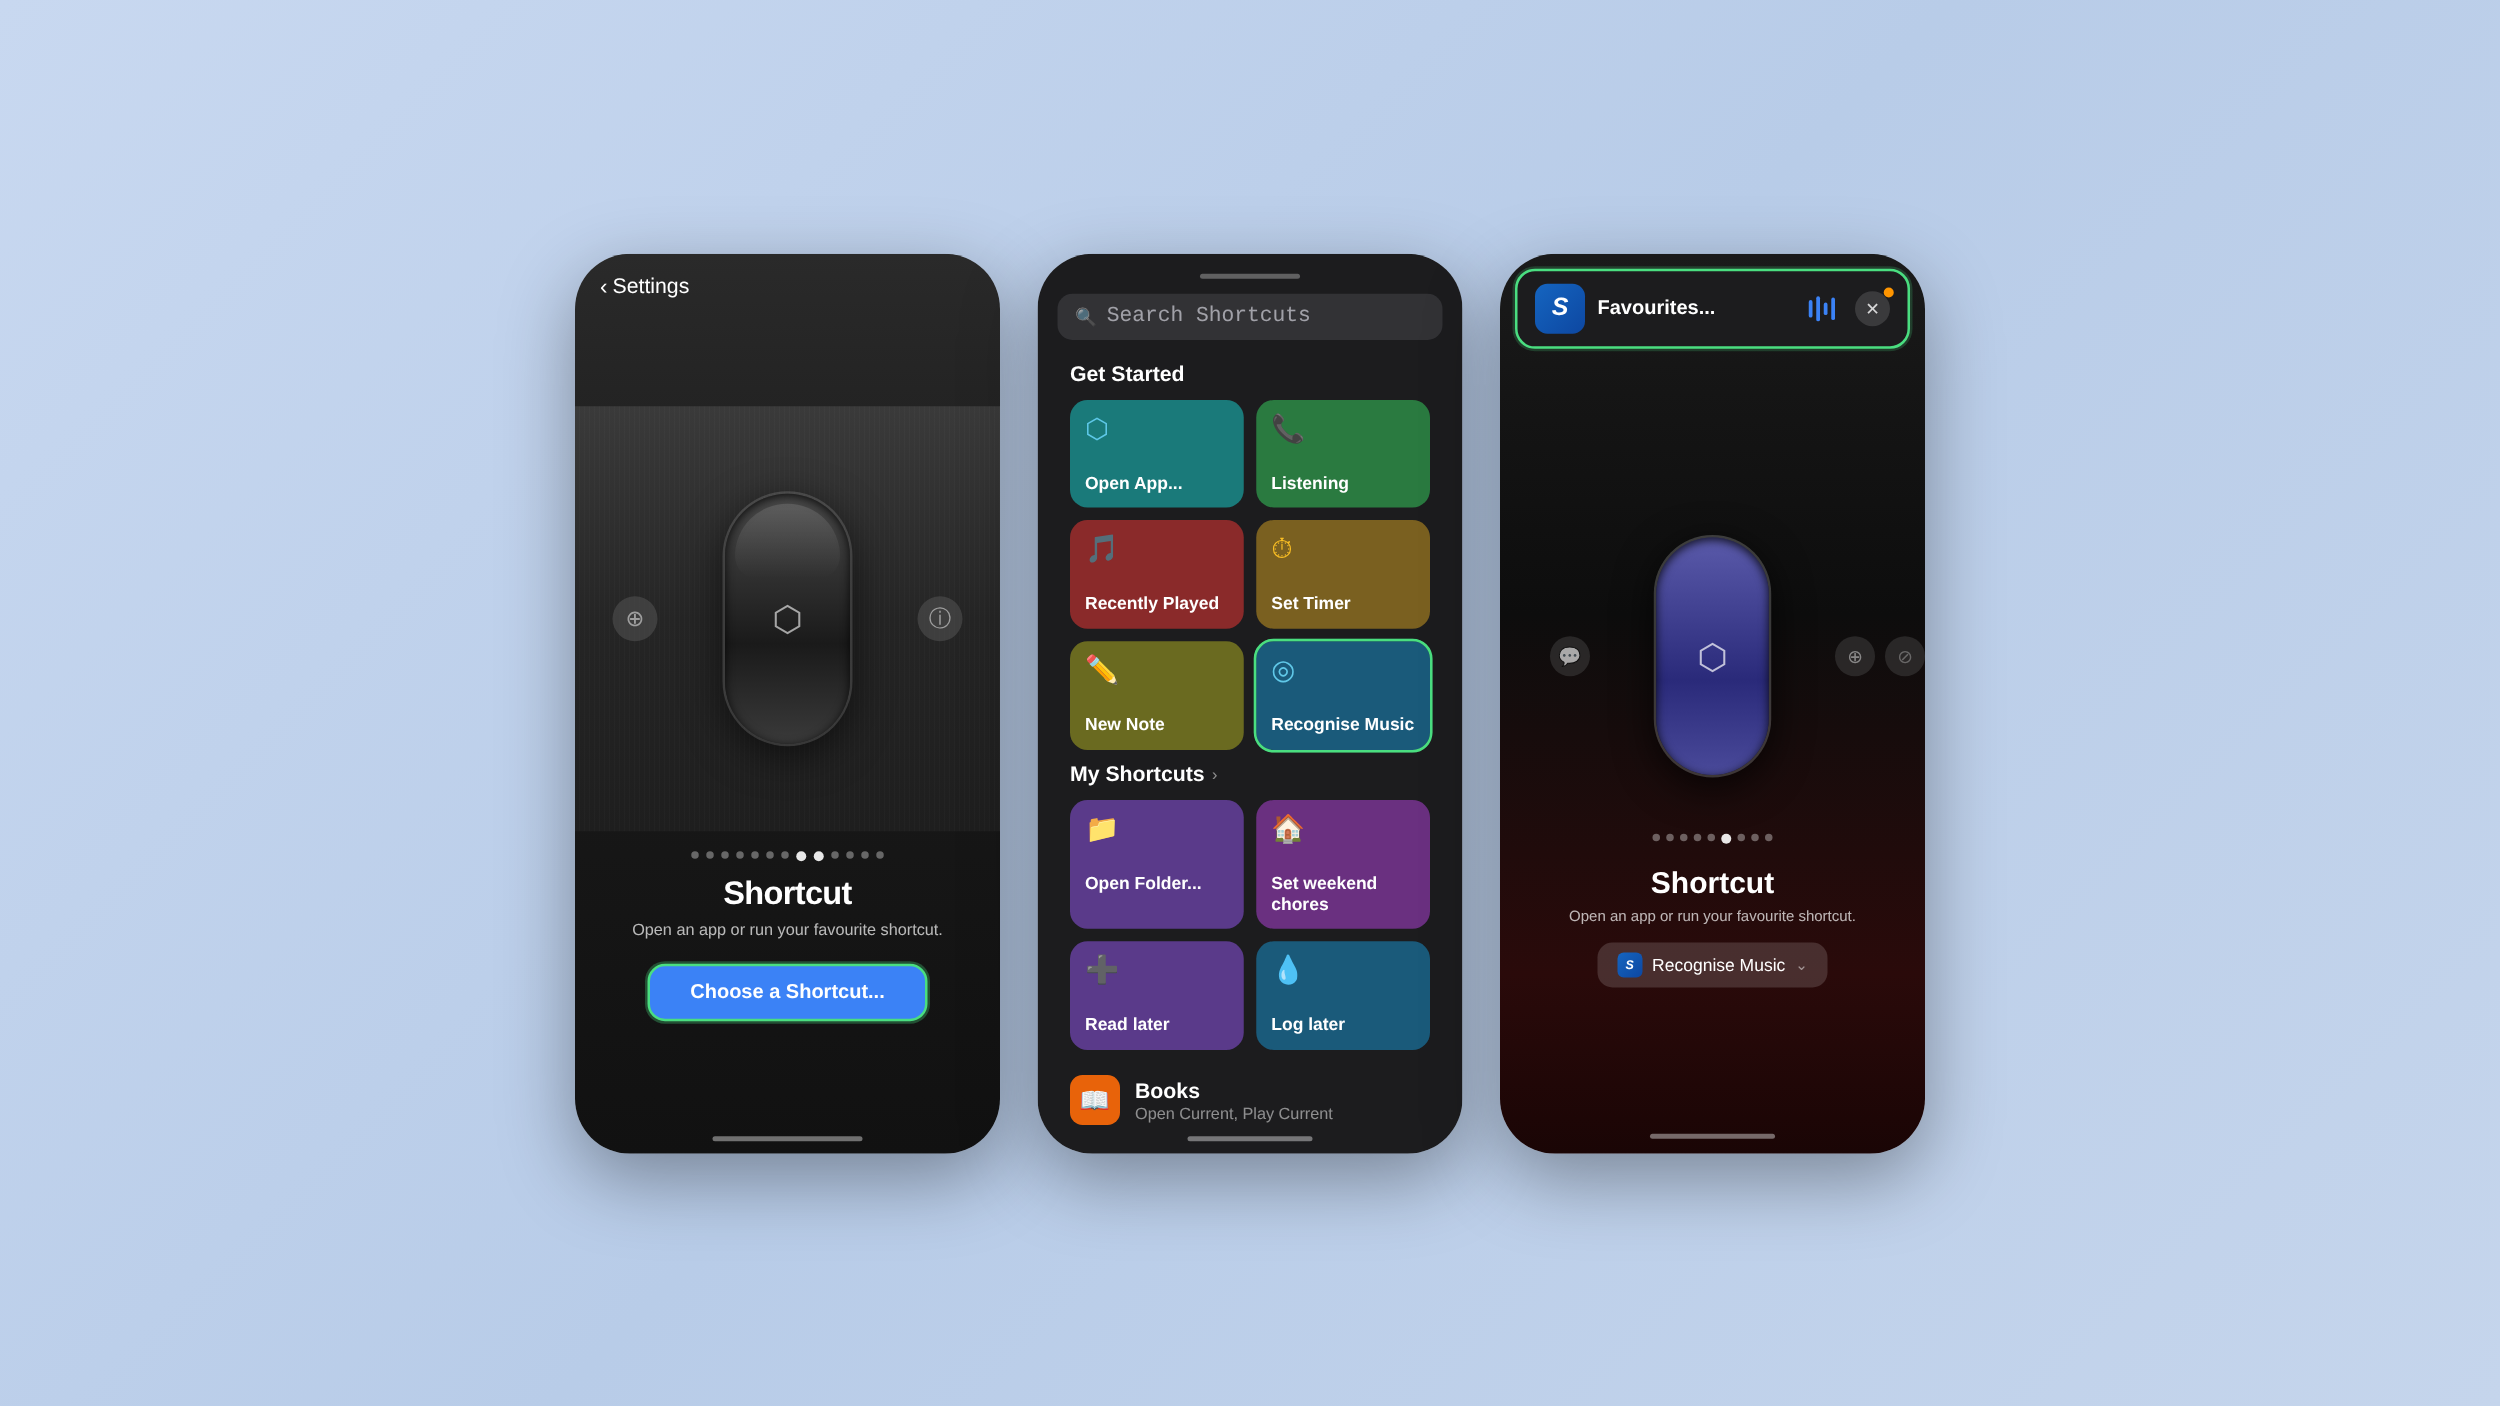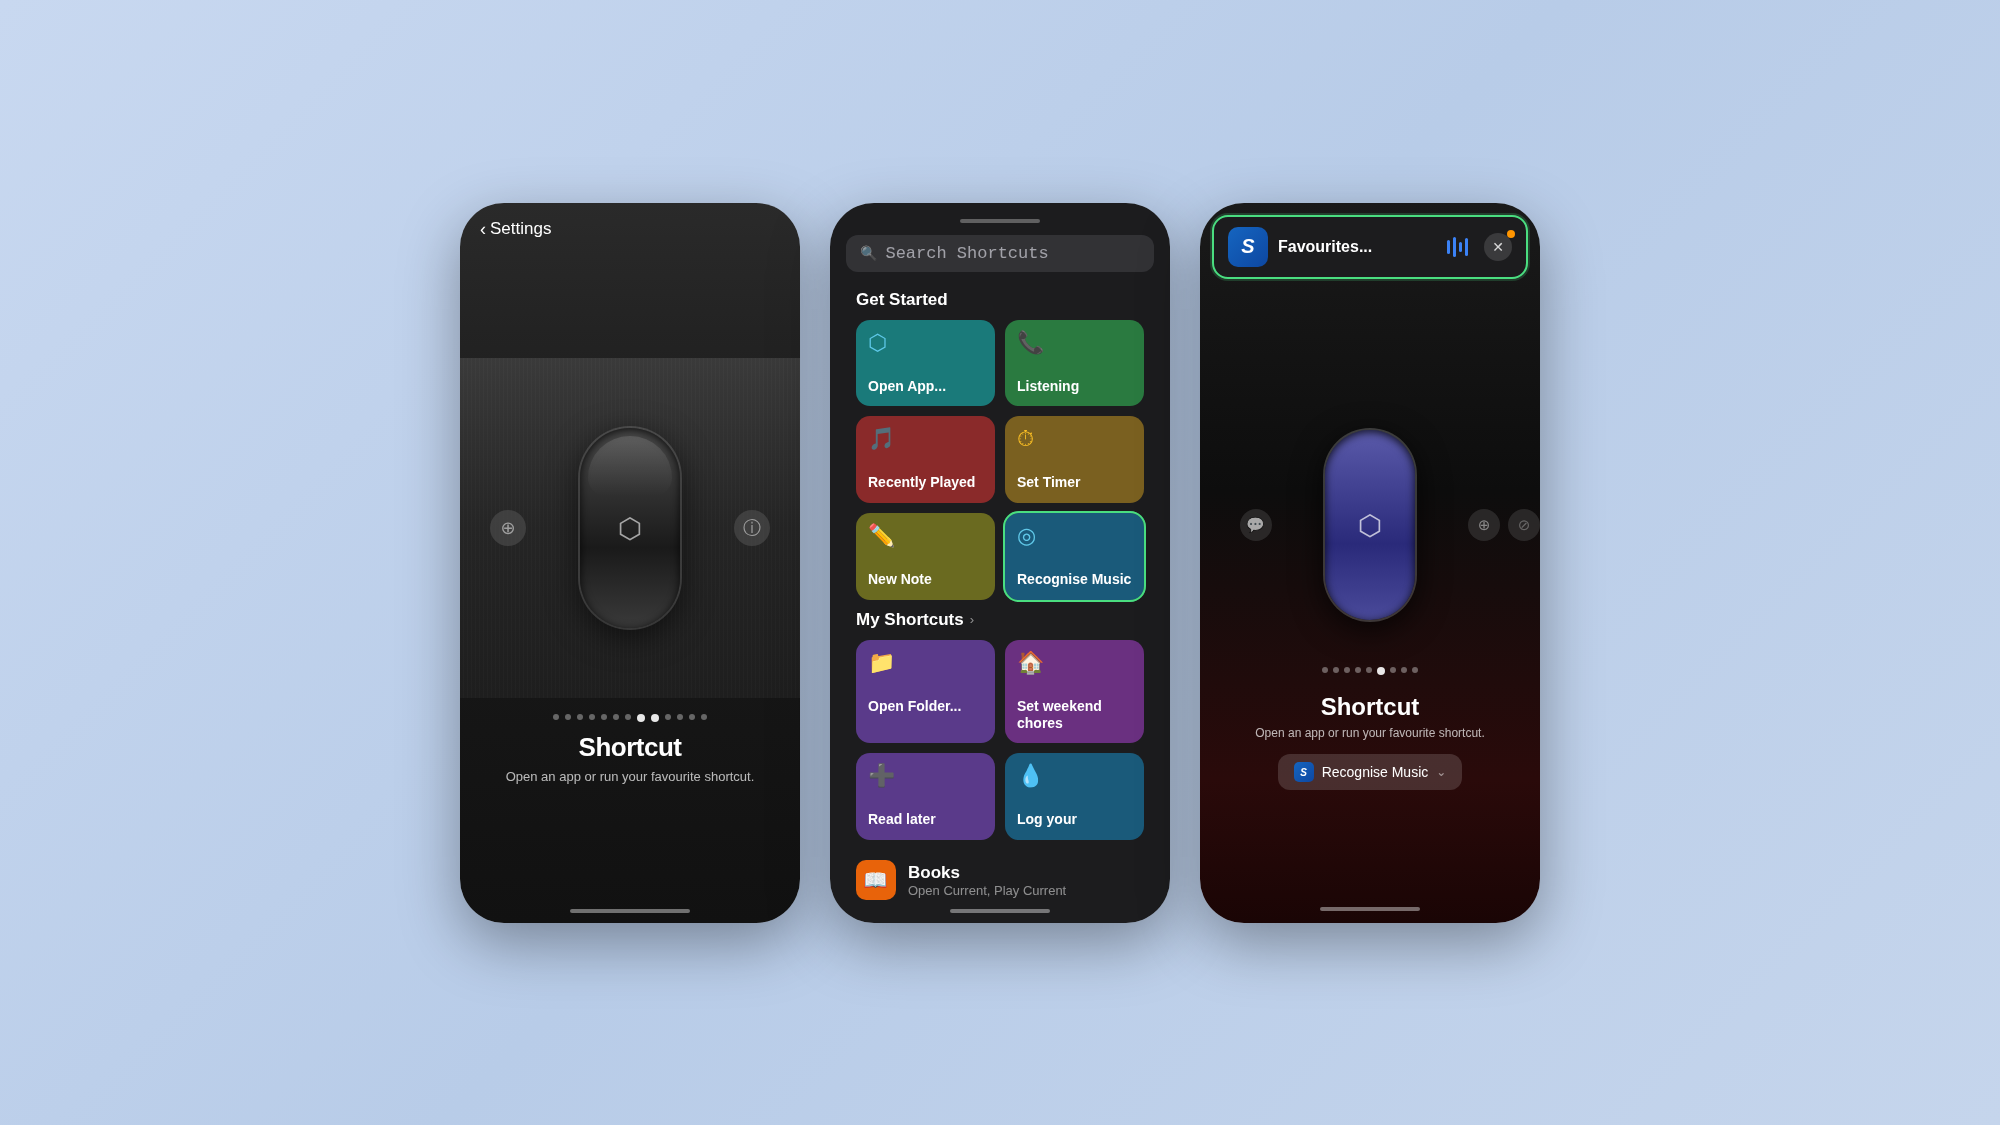--- a/index.html
+++ b/index.html
@@ -585,20 +585,21 @@
         <div class="dot active"></div>
         <div class="dot"></div>
         <div class="dot"></div>
         <div class="dot"></div>
         <div class="dot"></div>
       </div>
 
       <div class="shortcut-info">
         <span class="shortcut-title">Shortcut</span>
         <span class="shortcut-desc">Open an app or run your favourite shortcut.</span>
+        <button class="choose-btn">Choose a Shortcut...</button>
       </div>
     </div>
 
     <div class="home-bar"></div>
   </div>
 </div>
 
 <div class="phone">
   <div class="phone2-bg">
     <div class="search-bar-wrap">
@@ -662,21 +663,21 @@
           <span class="tile-label">Set weekend chores</span>
         </div>
 
         <div class="shortcut-tile tile-purple">
           <span class="tile-icon" style="color:#c084fc;">➕</span>
           <span class="tile-label">Read later</span>
         </div>
 
         <div class="shortcut-tile tile-teal2">
           <span class="tile-icon" style="color:#38bdf8;">💧</span>
-          <span class="tile-label">Log your</span>
+          <span class="tile-label">Log later</span>
         </div>
       </div>
 
       <div class="list-item">
         <div class="list-icon-box icon-books">
           <span>📖</span>
         </div>
         <div class="list-text">
           <span class="list-title">Books</span>
           <span class="list-subtitle">Open Current, Play Current</span>

